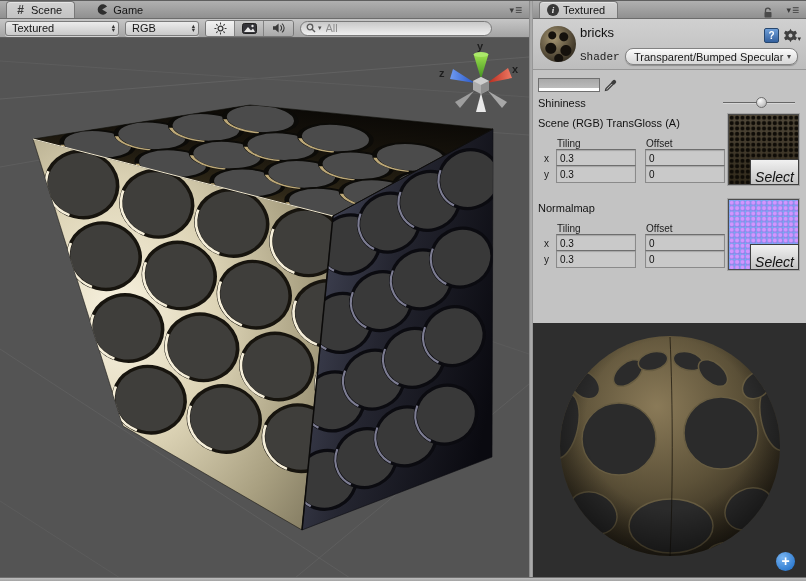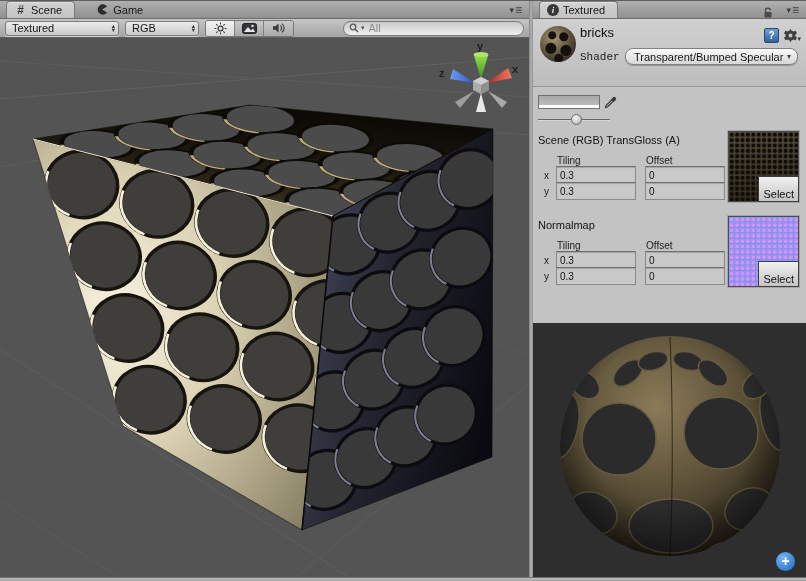--- a/index.html
+++ b/index.html
@@ -31,37 +31,37 @@
     box-shadow:0 1px 0 rgba(255,255,255,.5);}
   .dd-render{width:114px;} .dd-color{width:74px;}
   .updown{display:flex;flex-direction:column;line-height:4.5px;font-size:6.5px;color:#333;font-style:normal;align-items:center;}
   .updown i{font-style:normal;}
   .btn-group{display:flex;height:17px;border:1px solid #777;border-radius:3px;overflow:hidden;}
   .tbtn{width:29px;height:100%;background:linear-gradient(#c9c9c9,#a9a9a9);display:flex;align-items:center;
     justify-content:center;border-right:1px solid #828282;}
   .tbtn:last-child{border-right:none;}
   .tbtn.active{background:linear-gradient(#f2f2f2,#d8d8d8);}
   .search{height:15px;flex:1;max-width:192px;border:1px solid #7a7a7a;border-radius:8px;
-    background:linear-gradient(#c9c9c9,#efefef);display:flex;align-items:center;padding:0 6px 0 5px;gap:2px;margin-left:43px;}
+    background:linear-gradient(#c9c9c9,#efefef);display:flex;align-items:center;padding:0 6px 0 5px;gap:2px;}
   .search input{flex:1;min-width:0;border:none;background:transparent;outline:none;font-size:11px;color:#222;
     font-family:"Liberation Sans",sans-serif;}
   .search input::placeholder{color:#8d8d8d;}
   .search .caret-s{font-size:7px;color:#555;}
   .viewport{position:absolute;left:0;top:38px;right:0;bottom:0;background:#545454;overflow:hidden;}
 
   
   .v-divider{position:absolute;left:529px;top:0;width:4px;height:576px;background:linear-gradient(90deg,#7e7e7e,#b5b5b5,#8d8d8d);}
   .bottom-strip{position:absolute;left:0;top:576px;width:806px;height:5px;background:linear-gradient(#bdbdbd,#9b9b9b);
     border-top:1px solid #6f6f6f;}
 
   
   .inspector-panel{position:absolute;left:533px;top:0;width:273px;height:576px;background:#c3c3c3;}
   .info-ico{width:12px;height:12px;border-radius:50%;background:#383838;color:#ececec;font-size:9px;font-weight:bold;
     display:inline-flex;align-items:center;justify-content:center;font-family:"Liberation Serif",serif;font-style:italic;}
-  .insp-header{position:relative;height:68px;background:linear-gradient(#d0d0d0,#bdbdbd);border-bottom:1px solid #969696;}
+  .insp-header{position:relative;height:51px;background:linear-gradient(#d0d0d0,#bdbdbd);border-bottom:1px solid #969696;}
   .matball{position:absolute;left:7px;top:7px;width:36px;height:36px;border-radius:50%;
     background-image:
       radial-gradient(circle at 30% 62%, #15110c 0 5px, rgba(0,0,0,0) 6px),
       radial-gradient(circle at 66% 30%, #15110c 0 4px, rgba(0,0,0,0) 5px),
       radial-gradient(circle at 72% 68%, #15110c 0 5px, rgba(0,0,0,0) 6px),
       radial-gradient(circle at 34% 26%, #15110c 0 3.5px, rgba(0,0,0,0) 4.5px),
       radial-gradient(circle at 52% 90%, #15110c 0 4px, rgba(0,0,0,0) 5px),
       radial-gradient(circle at 38% 34%, #a69672, #554b38 55%, #1e1a13 95%);}
   .mat-name{position:absolute;left:47px;top:6px;font-size:13px;color:#101010;}
   .shader-label{position:absolute;left:47px;top:32px;font-size:11px;color:#202020;font-family:Liberation Mono, monospace;}
@@ -106,23 +106,23 @@
     box-shadow:0 0 0 1px #a5a5a5;}
   .thumb-base{background-color:#3c3322;
     background-image:radial-gradient(circle,#0f0c07 0 1.7px,rgba(0,0,0,0) 2.4px),
       linear-gradient(rgba(255,255,255,.10),rgba(0,0,0,.18));
     background-size:5.4px 5.4px,100% 100%;}
   .thumb-normal{background-color:#8f82e8;
     background-image:radial-gradient(circle,rgba(215,150,255,.95) 0 1.6px,rgba(0,0,0,0) 2.4px),
       linear-gradient(90deg,rgba(90,220,255,.35) 1px,rgba(0,0,0,0) 1px),
       linear-gradient(rgba(90,220,255,.35) 1px,rgba(0,0,0,0) 1px);
     background-size:5.4px 5.4px,5.4px 5.4px,5.4px 5.4px;}
-  .select-btn{position:absolute;right:-1px;bottom:-1px;height:13px;font-size:11px;line-height:11px;padding:12px 4px;
+  .select-btn{position:absolute;right:-1px;bottom:-1px;height:13px;font-size:14px;line-height:11px;padding:12px 4px;
     background:linear-gradient(#f1f1f1,#c4c4c4);border:1px solid #3e3e3e;color:#111;
-    font-family:"Liberation Sans",sans-serif;}
+    font-family:"Liberation Sans",sans-serif;font-style:italic;}
 
   .preview{position:absolute;left:0;right:0;top:304px;bottom:0;}
   .preview-header{height:17px;background:linear-gradient(#5d5d5d,#3e3e3e);border-top:1px solid #2c2c2c;
     border-bottom:1px solid #262626;display:flex;align-items:center;padding:0 6px;color:#efefef;
     font-size:11px;font-weight:bold;}
   .ph-spacer{flex:1;}
   .ph-sep{width:1px;height:13px;background:#2e2e2e;margin:0 5px;box-shadow:1px 0 0 #6a6a6a;}
   .pv-ball{width:13px;height:13px;border-radius:50%;background:radial-gradient(circle at 35% 30%,#e8edf5,#8d98ad 60%,#5a6375);}
   .pv-light{width:24px;height:13px;border-radius:7px;background:#2a2a2a;border:1px solid #1d1d1d;position:relative;margin-left:6px;}
   .pv-light .dot-y{position:absolute;left:3px;top:2.5px;width:7px;height:7px;border-radius:50%;
@@ -410,20 +410,21 @@
       <div class="prow">
         <span class="swatch swatch-spec"></span>
         <span class="eyedrop">
           <svg width="13" height="13" viewBox="0 0 13 13">
             <path d="M1.5 11.5 L2 9.5 L7.5 4 L9 5.5 L3.5 11 Z" fill="none" stroke="#3c3c3c" stroke-width="1.2"></path>
             <path d="M7 3.2 L9.8 6 L11.6 4.2 A1.6 1.6 0 0 0 8.8 1.4 Z" fill="#3c3c3c"></path>
           </svg>
         </span>
       </div>
       <div class="prow">
+        <span class="plabel">Shininess</span>
         <span class="slider-wrap">
           <span class="slider-track"></span>
           <span class="slider-thumb" style="left: calc(54% - 6px);"></span>
         </span>
       </div>
     </div>
 
     <div class="map-section">
       <div class="map-title">Scene (RGB) TransGloss (A)</div>
       <div class="map-table">

